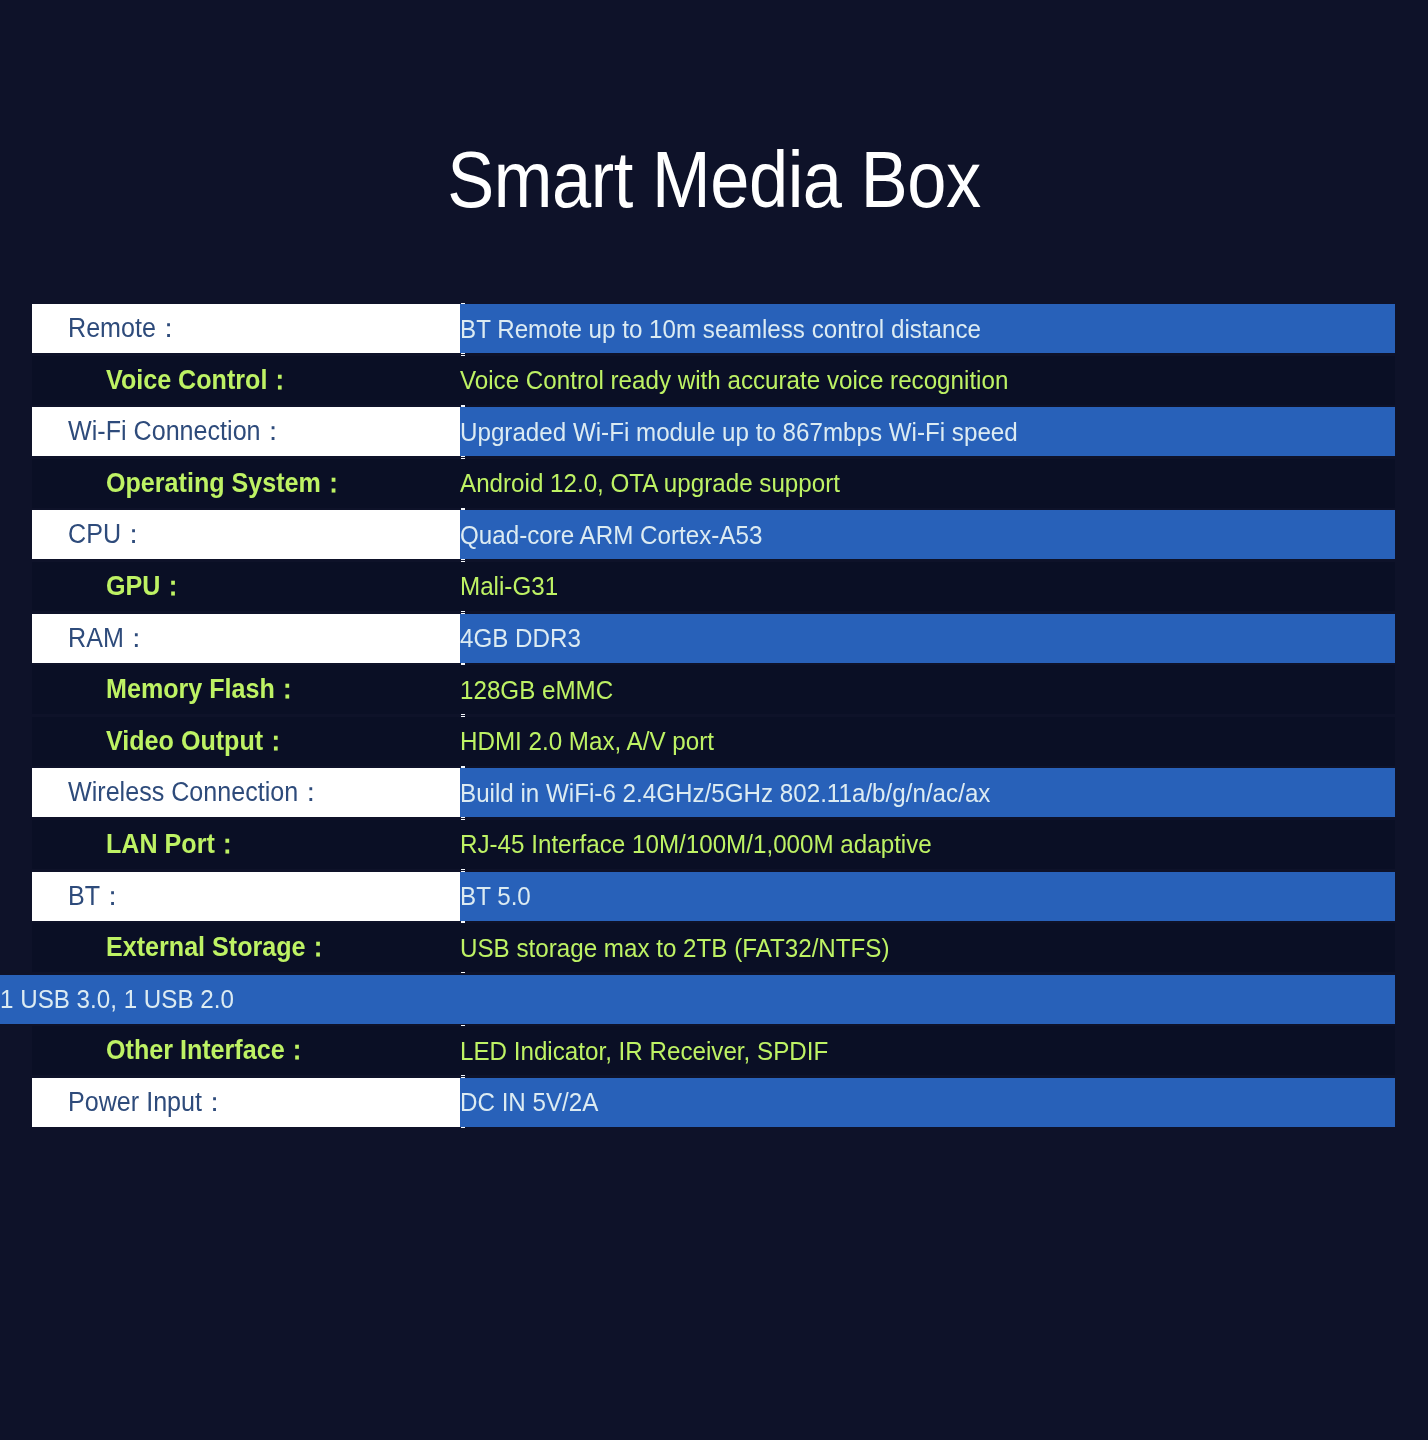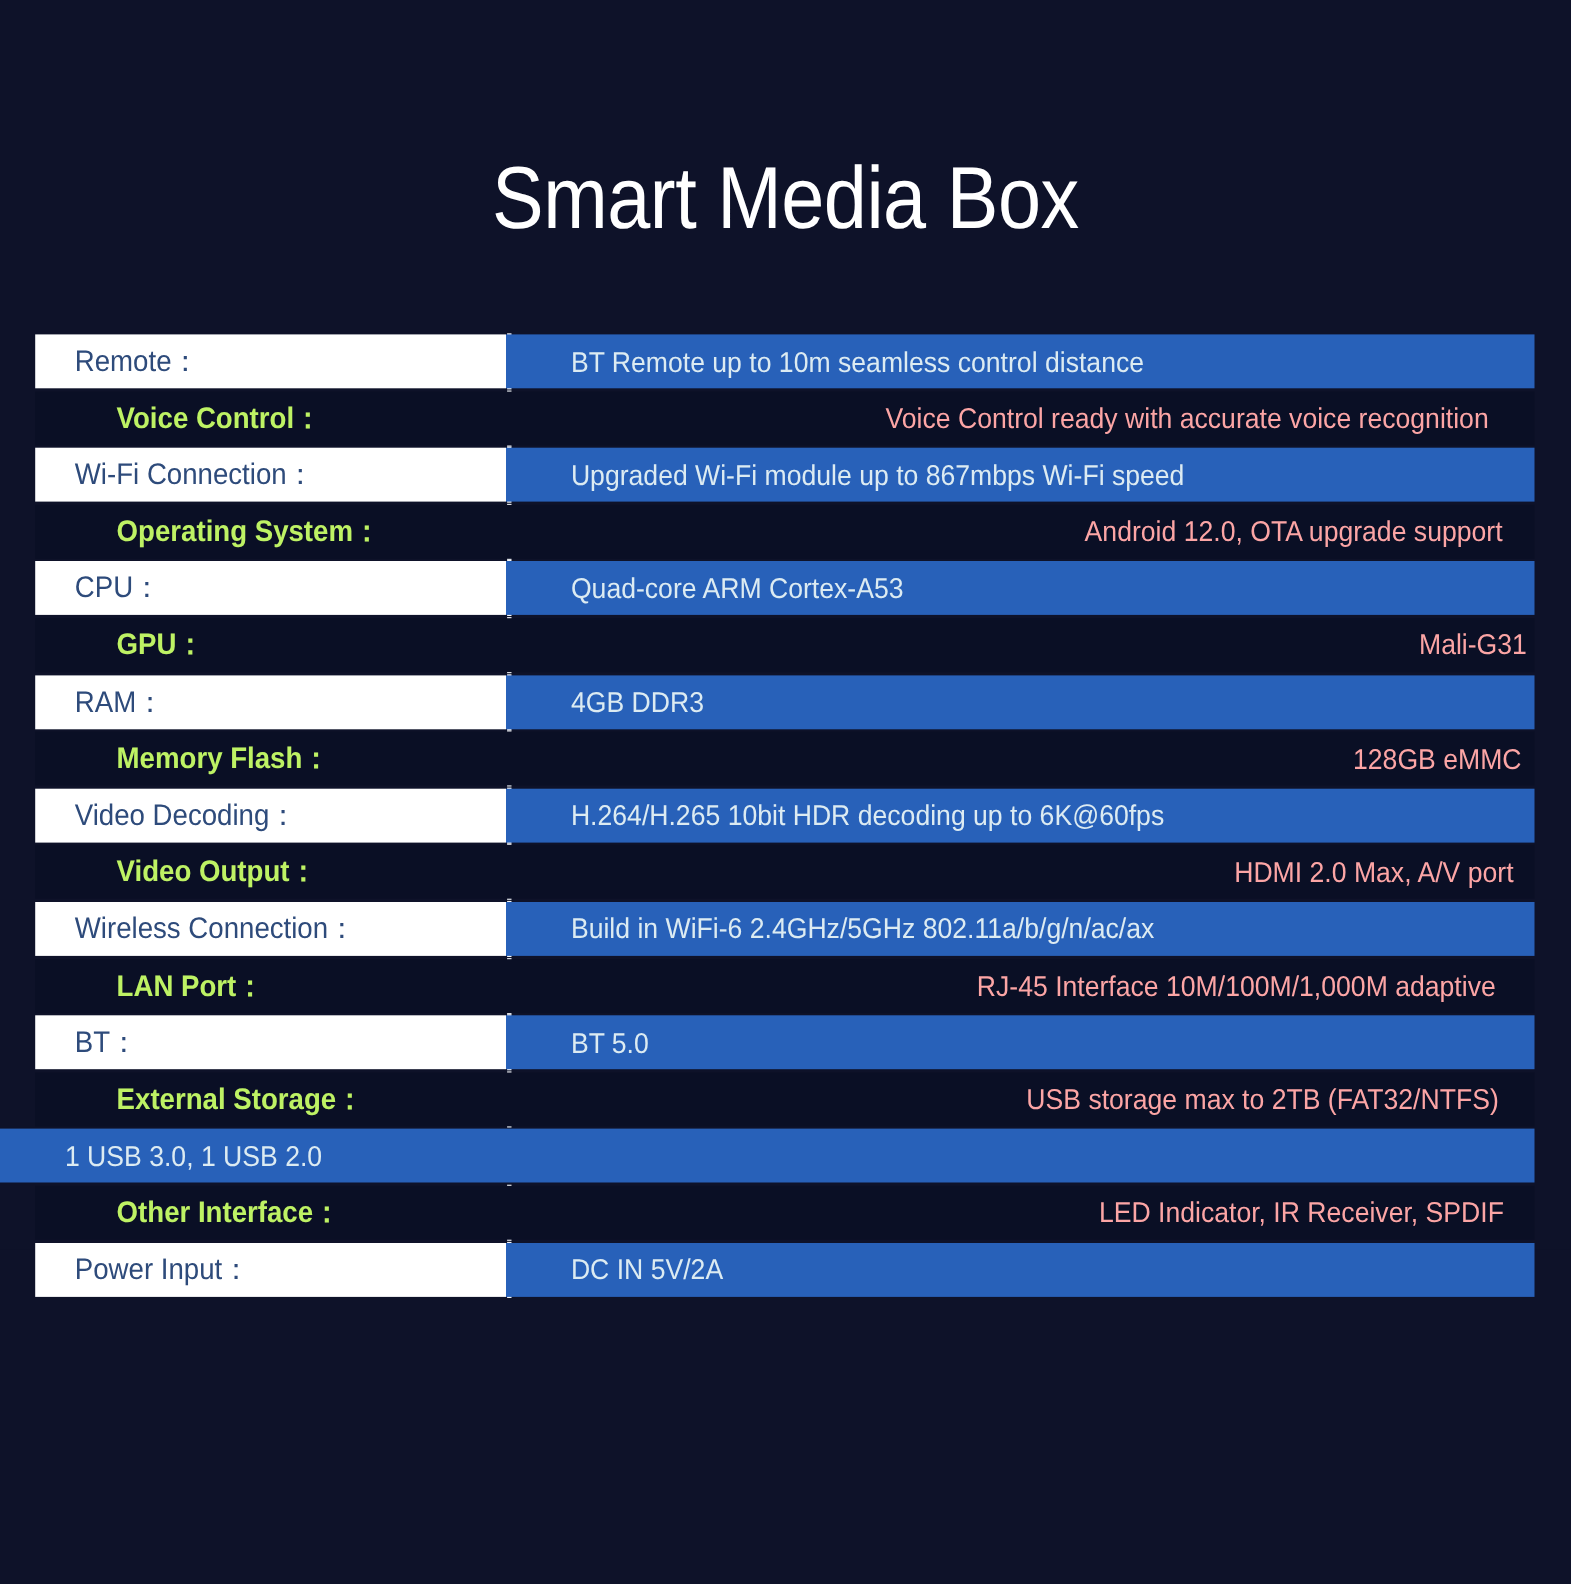--- a/index.html
+++ b/index.html
@@ -64,21 +64,20 @@
     line-height: 1;
     white-space: nowrap;
   }
 
   .spec-value {
     position: relative;
     flex: 1 1 auto;
     margin-right: 33px;
     display: flex;
     align-items: center;
-    padding-left: 59px;
     font-size: 26px;
     line-height: 1;
     white-space: nowrap;
   }
 
   
   .spec-label::after {
     content: "";
     position: absolute;
     top: -1px;
@@ -102,23 +101,22 @@
   }
 
   
   .spec-row.dark .spec-label {
     background: #0a0f25;
     color: #bef264;
     font-weight: 700;
   }
   .spec-row.dark .spec-value {
     background: #0a0f25;
-    color: #fca5a5;
-    font-weight: 400;
-    justify-content: flex-end;
+    color: #bef264;
+    font-weight: 400;
   }
 
   
   .spec-label > span,
   .spec-value > span {
     display: inline-block;
     transform: scaleX(0.93);
     transform-origin: left center;
   }
 </style>
@@ -187,28 +185,20 @@
         </div>
       </div>
       <div class="spec-row dark">
         <div class="spec-label">
           <span>Memory Flash：</span>
         </div>
         <div class="spec-value">
           <span>128GB eMMC</span>
         </div>
       </div>
-      <div class="spec-row light">
-        <div class="spec-label">
-          <span>Video Decoding：</span>
-        </div>
-        <div class="spec-value">
-          <span>H.264/H.265 10bit HDR decoding up to 6K@60fps</span>
-        </div>
-      </div>
       <div class="spec-row dark">
         <div class="spec-label">
           <span>Video Output：</span>
         </div>
         <div class="spec-value">
           <span>HDMI 2.0 Max, A/V port</span>
         </div>
       </div>
       <div class="spec-row light">
         <div class="spec-label">

